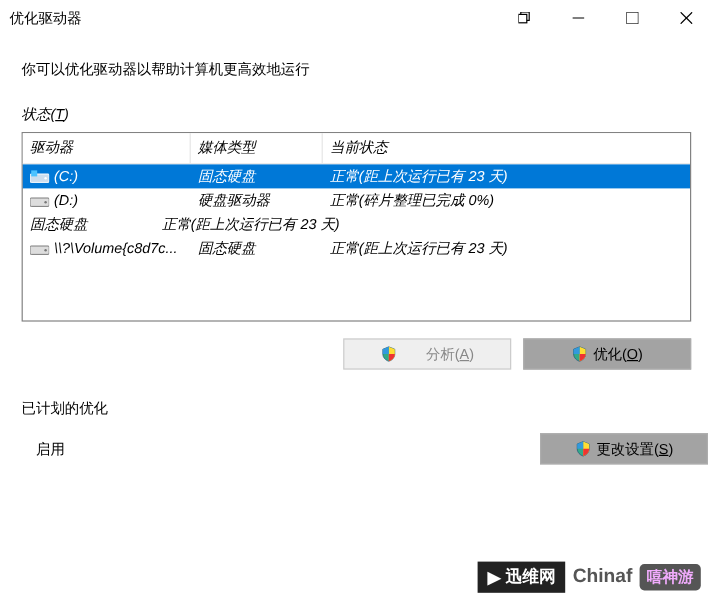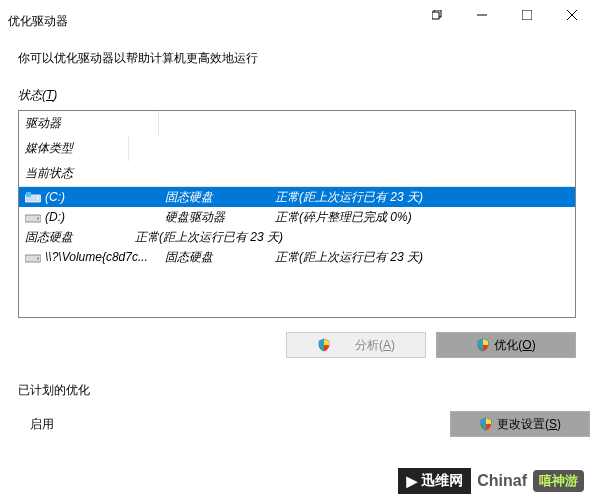--- a/index.html
+++ b/index.html
@@ -8,21 +8,21 @@
     font-size: 12px;
     background: #fff;
     color: #000;
     width: 594px;
     height: 500px;
     overflow: hidden;
     position: relative;
   }
   .titlebar {
     display: flex;
-    align-items: flex-end;
+    align-items: center;
     height: 30px;
     padding: 0 0 0 8px;
   }
   .titlebar .title { flex: 0 0 auto; font-size: 12px; }
   .titlebar .spacer { flex: 1; }
   .titlebar .ctrl {
     display: flex;
     gap: 0;
   }
   .titlebar .ctrl .btn {
@@ -49,21 +49,20 @@
   }
   .section-label .u { text-decoration: underline; }
   .table-box {
     border: 1px solid #828282;
     background: #fff;
   }
   .table-head {
     display: flex;
     background: #fff;
     border-bottom: 1px solid #e5e5e5;
-    flex-direction: column;
   }
   .table-head .th {
     padding: 4px 6px;
     font-size: 12px;
     border-right: 1px solid #e5e5e5;
     white-space: nowrap;
   }
   .table-head .th:last-child { border-right: none; flex: 1; }
   .col-drive { width: 140px; }
   .col-media { width: 110px; }
@@ -288,14 +287,14 @@
     <span><span>更改设置(</span><span class="u">S</span><span>)</span></span>
   </button>
 </div>
 
 <div class="watermark">
   <div class="box">
     <span class="tri">▶</span>
     <span>迅维网</span>
   </div>
   <span>Chinaf</span>
-  <span style="background:#555;color:#bef264;padding:2px 6px;border-radius:4px;font-size:13px;">嘻神游</span>
+  <span style="background:#555;color:#f0abfc;padding:2px 6px;border-radius:4px;font-size:13px;">嘻神游</span>
 </div>
 
 </body></html>

